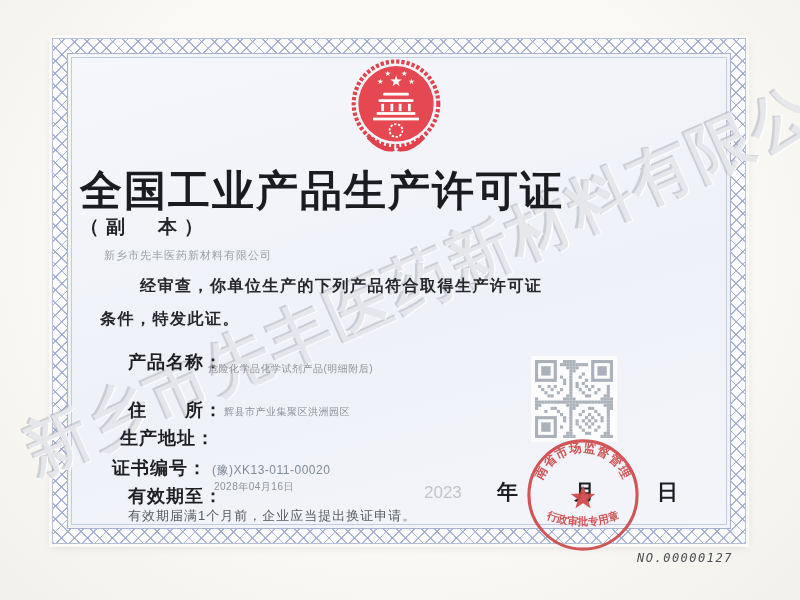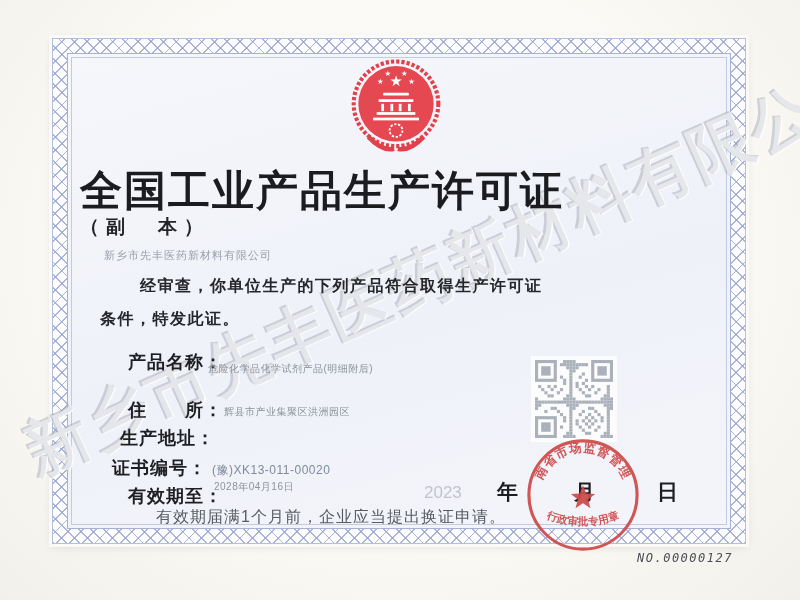--- a/index.html
+++ b/index.html
@@ -50,21 +50,21 @@
   .body-line { position:absolute; font-size:16px; font-weight:bold; color:#26272b; letter-spacing:1.5px; }
   .body-line.l1 { left:140px; top:276px; }
   .body-line.l2 { left:100px; top:309px; }
   .field-label { position:absolute; font-size:18px; font-weight:bold; color:#1e1f23; letter-spacing:1px; }
   .field-value { position:absolute; font-size:10px; color:#8d929c; letter-spacing:0.5px; }
   .lbl-0 { left:128px; top:350px; } .val-0 { left:208px; top:362px; }
   .lbl-1 { left:128px; top:398px; } .val-1 { left:224px; top:405px; }
   .lbl-2 { left:120px; top:426px; } .val-2 { left:210px; top:433px; }
   .lbl-3 { left:112px; top:456px; } .val-3 { left:212px; top:462px; font-size:12px; color:#7f8a9c; }
   .lbl-4 { left:128px; top:484px; } .val-4 { left:214px; top:480px; }
-  .footnote { position:absolute; left:128px; top:507px; font-size:16px; color:#565b64; letter-spacing:1px;margin-left:28px; }
+  .footnote { position:absolute; left:128px; top:507px; font-size:13px; color:#565b64; letter-spacing:1px; }
   .faint-year { position:absolute; left:424px; top:483px; font-size:17px; color:#c1c4cb; }
   .date-char { position:absolute; top:478px; font-size:21px; font-weight:bold; color:#1d1e22; }
   .dc-year { left:497px; } .dc-month { left:574px; } .dc-day { left:657px; }
   .qr { position:absolute; left:535px; top:360px; width:78px; height:78px; background:#fff;
         box-shadow:0 0 0 4px #fff; opacity:0.8; }
   .seal { position:absolute; left:524px; top:436px; z-index:3; opacity:0.93; }
   .serial {
     position:absolute; left:637px; top:551px; font-family:"DejaVu Sans Mono", monospace;
     font-size:12px; letter-spacing:1.5px; color:#4a4d52; z-index:2;font-style:italic;
   }

